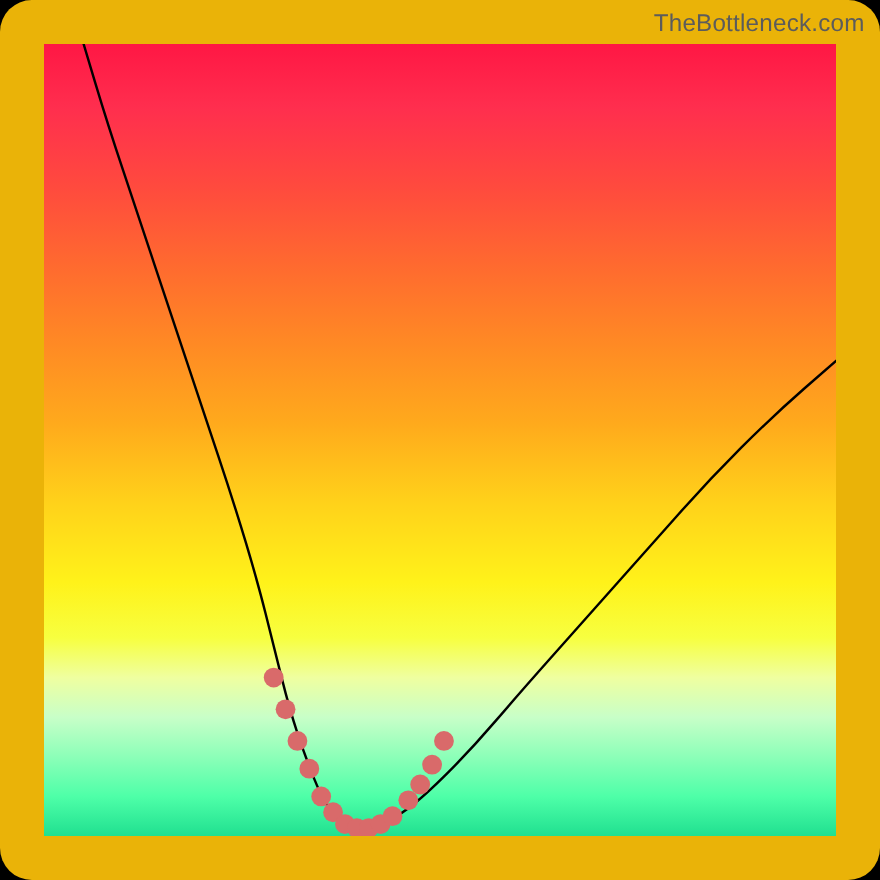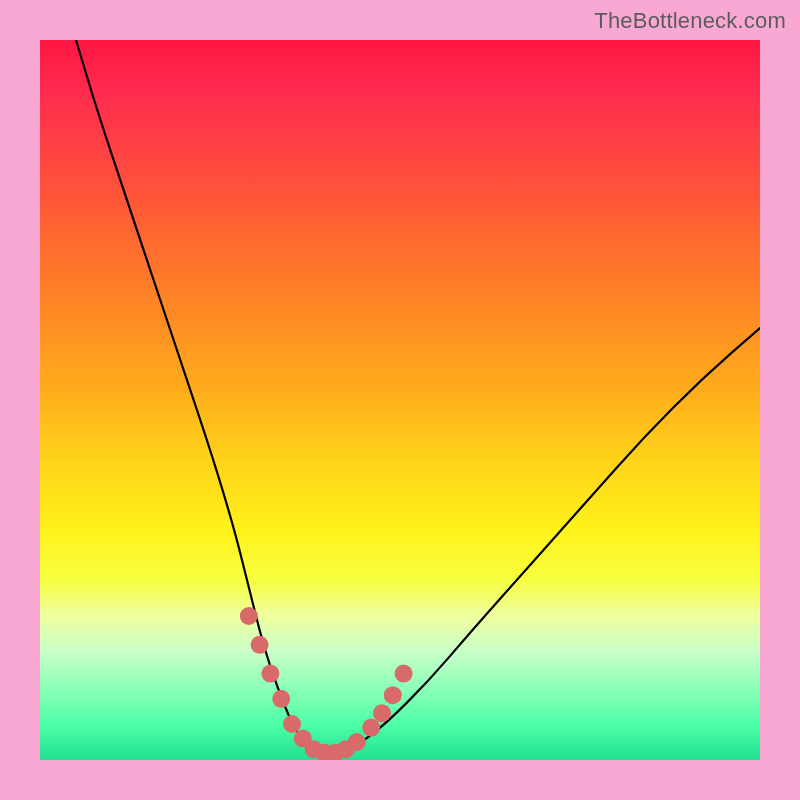--- a/index.html
+++ b/index.html
@@ -8,21 +8,22 @@
     width: 800px;
     height: 800px;
     overflow: hidden;
     background: #000;
     font-family: Arial, Helvetica, sans-serif;
   }
   .frame {
     position: relative;
     width: 800px;
     height: 800px;
-    background: #f9a8d4;
+    background: #eab308;
+    border-radius: 29px;
   }
   .plot-area {
     position: absolute;
     left: 40px;
     top: 40px;
     width: 720px;
     height: 720px;
     background: linear-gradient(to bottom,
       #ff1744 0%,
       #ff2e4e 8%,

